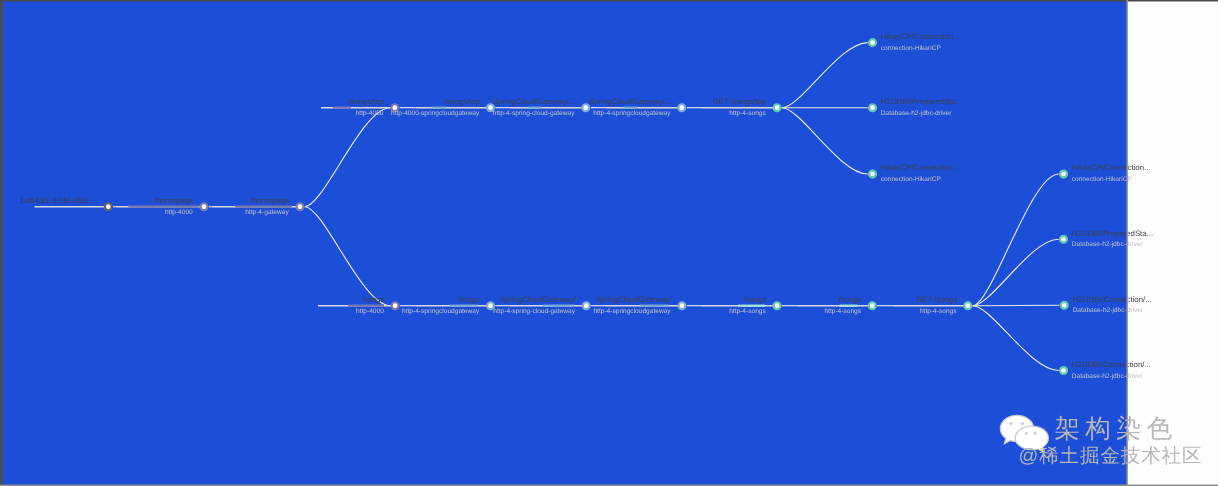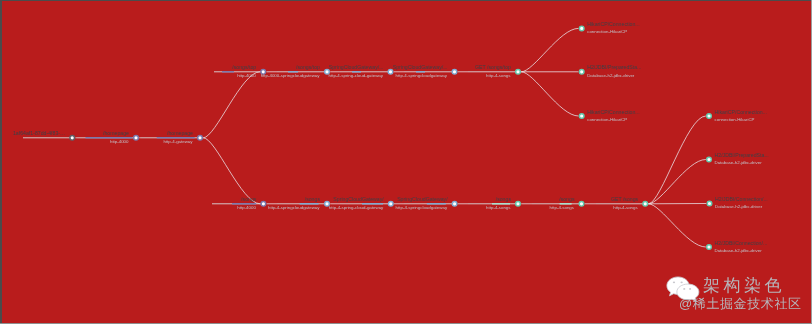--- a/index.html
+++ b/index.html
@@ -1,19 +1,19 @@
 <!DOCTYPE html>
 <html><head>
 <meta charset="utf-8">
 <title>Trace Graph</title>
 <style>
   html,body{margin:0;padding:0;}
   body{width:812px;height:324px;background:#fdfdfd;overflow:hidden;
        font-family:"Liberation Sans",sans-serif;}
-  #stage{position:relative;width:812px;height:324px;background:#b91c1c;box-sizing:border-box;}
+  #stage{position:relative;width:752px;height:324px;background:#1d4ed8;box-sizing:border-box;}
   .frame-l{position:absolute;left:0;top:0;width:1.6px;height:324px;background:#4b4b4b;}
   .frame-t{position:absolute;left:0;top:0;width:812px;height:1.4px;background:#4b4b4b;}
   .frame-r{position:absolute;right:0;top:0;width:1px;height:324px;background:#9d9d9d;}
   .frame-b{position:absolute;left:0;bottom:0;width:812px;height:1px;background:#8f8f8f;}
   #graph{position:absolute;left:0;top:0;filter:blur(0.32px);}
   .nlabel{font-size:5.2px;fill:#3f3f46;}
   .nsub{font-size:4.4px;fill:#c2c2c8;}
   .edge{fill:none;stroke:#ecebf0;stroke-width:0.75;}
   .baseline{stroke:#d9d9dc;stroke-width:0.9;}
   #watermark{position:absolute;left:664px;top:272px;width:146px;height:44px;}

